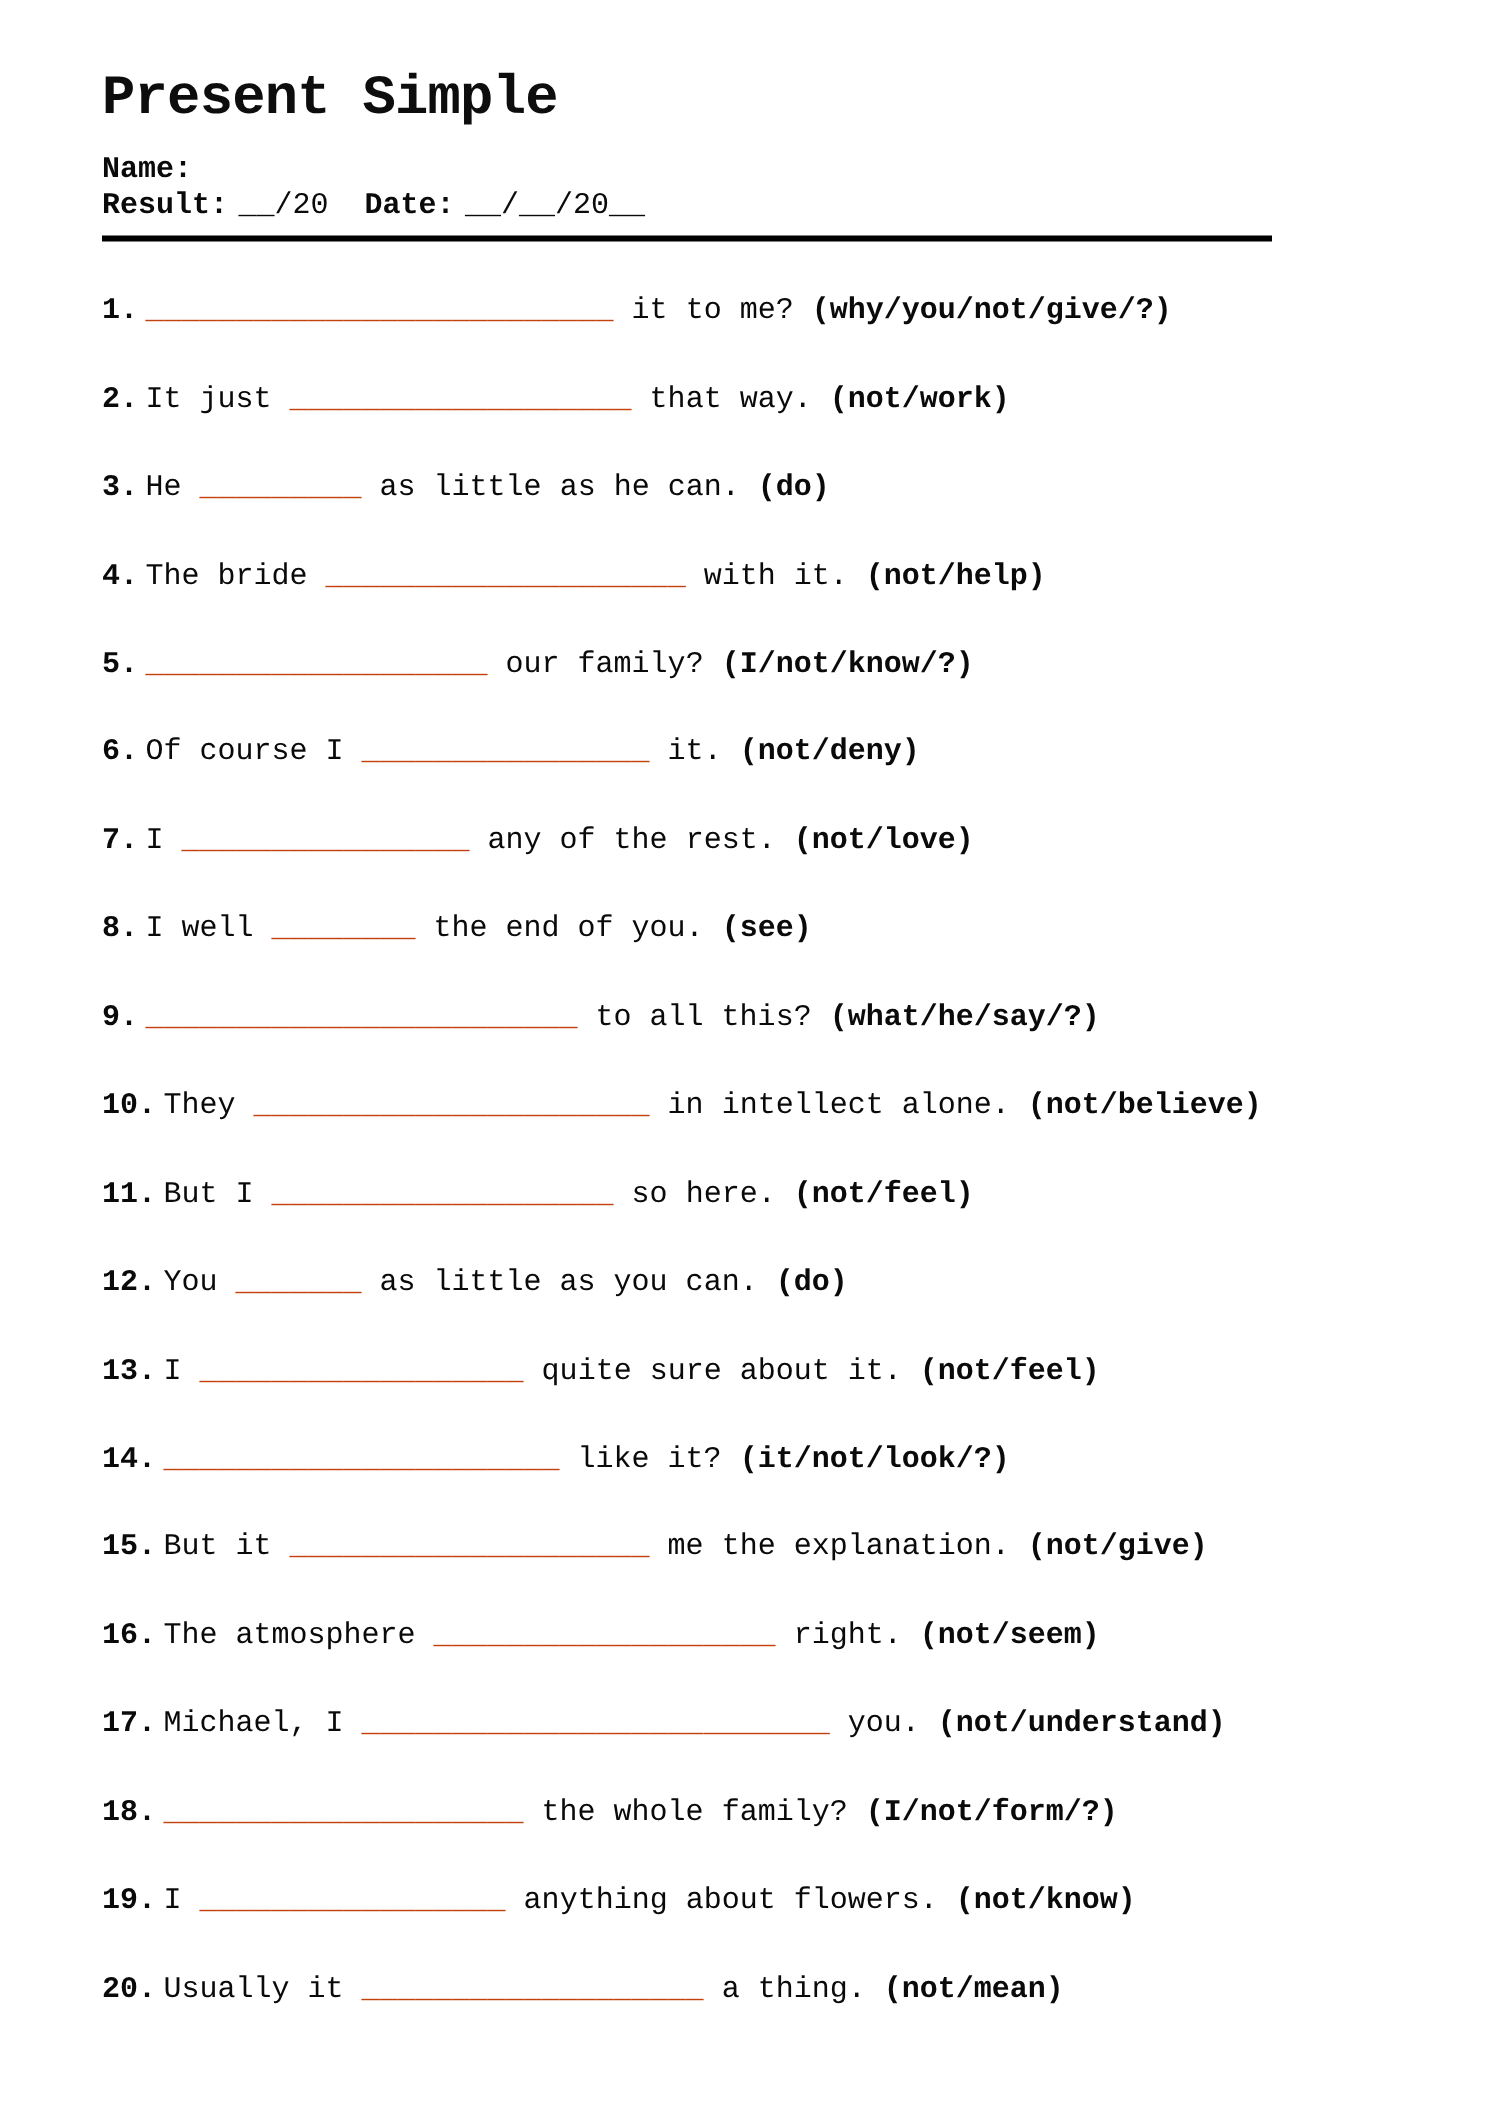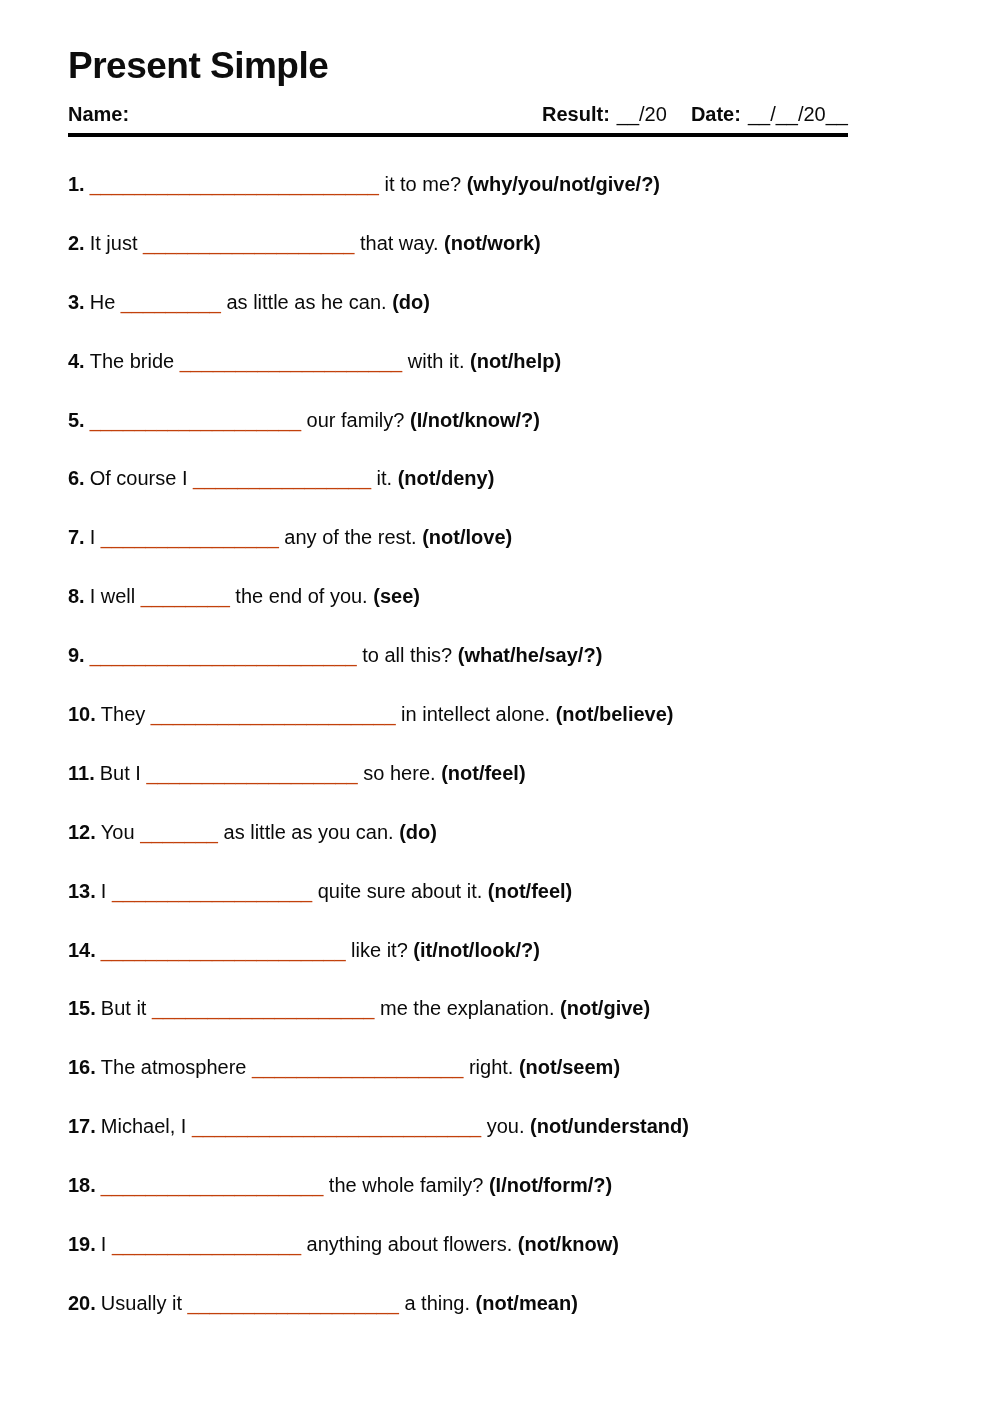--- a/index.html
+++ b/index.html
@@ -4,39 +4,40 @@
 <style>
   html, body { margin: 0; padding: 0; background: #ffffff; }
   .page {
     position: relative;
     width: 916px;
     height: 1414px;
     box-sizing: border-box;
     padding: 46px 68px 11px 68px;
     background: #ffffff;
     color: #0a0a0a;
-    font-family: Liberation Sans, sans-serif;
+    font-family: Liberation Mono, monospace;
     overflow: hidden;
   }
   .title {
     margin: 0;
     font-size: 37px;
     line-height: 40px;
     font-weight: 700;
     letter-spacing: -0.5px;
     color: #0d0d0d;
   }
   .meta {
     display: flex;
     justify-content: space-between;
     align-items: baseline;
     margin-top: 16px;
     font-size: 20px;
     line-height: 24px;
     white-space: nowrap;
+    flex-direction: column;
   }
   .meta .label { font-weight: 700; }
   .meta-right { display: flex; text-align: right; }
   .meta-field { white-space: pre; }
   .meta-field + .meta-field { margin-left: 24px; }
   .meta-value { font-weight: 400; margin-left: 7px; }
   .rule {
     height: 4px;
     background: #000000;
     margin-top: 7px;

